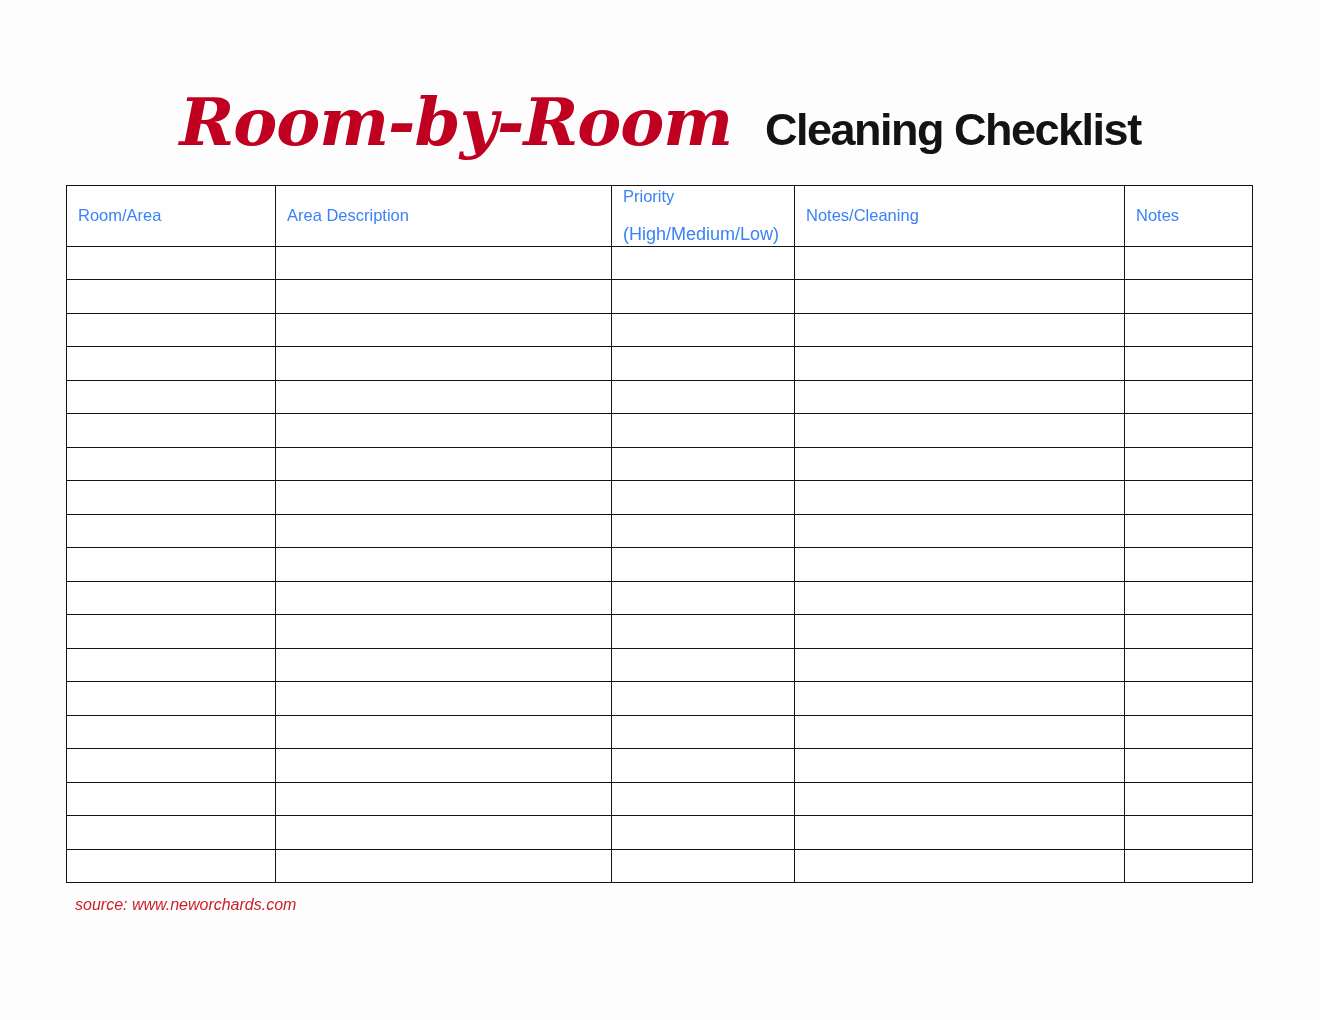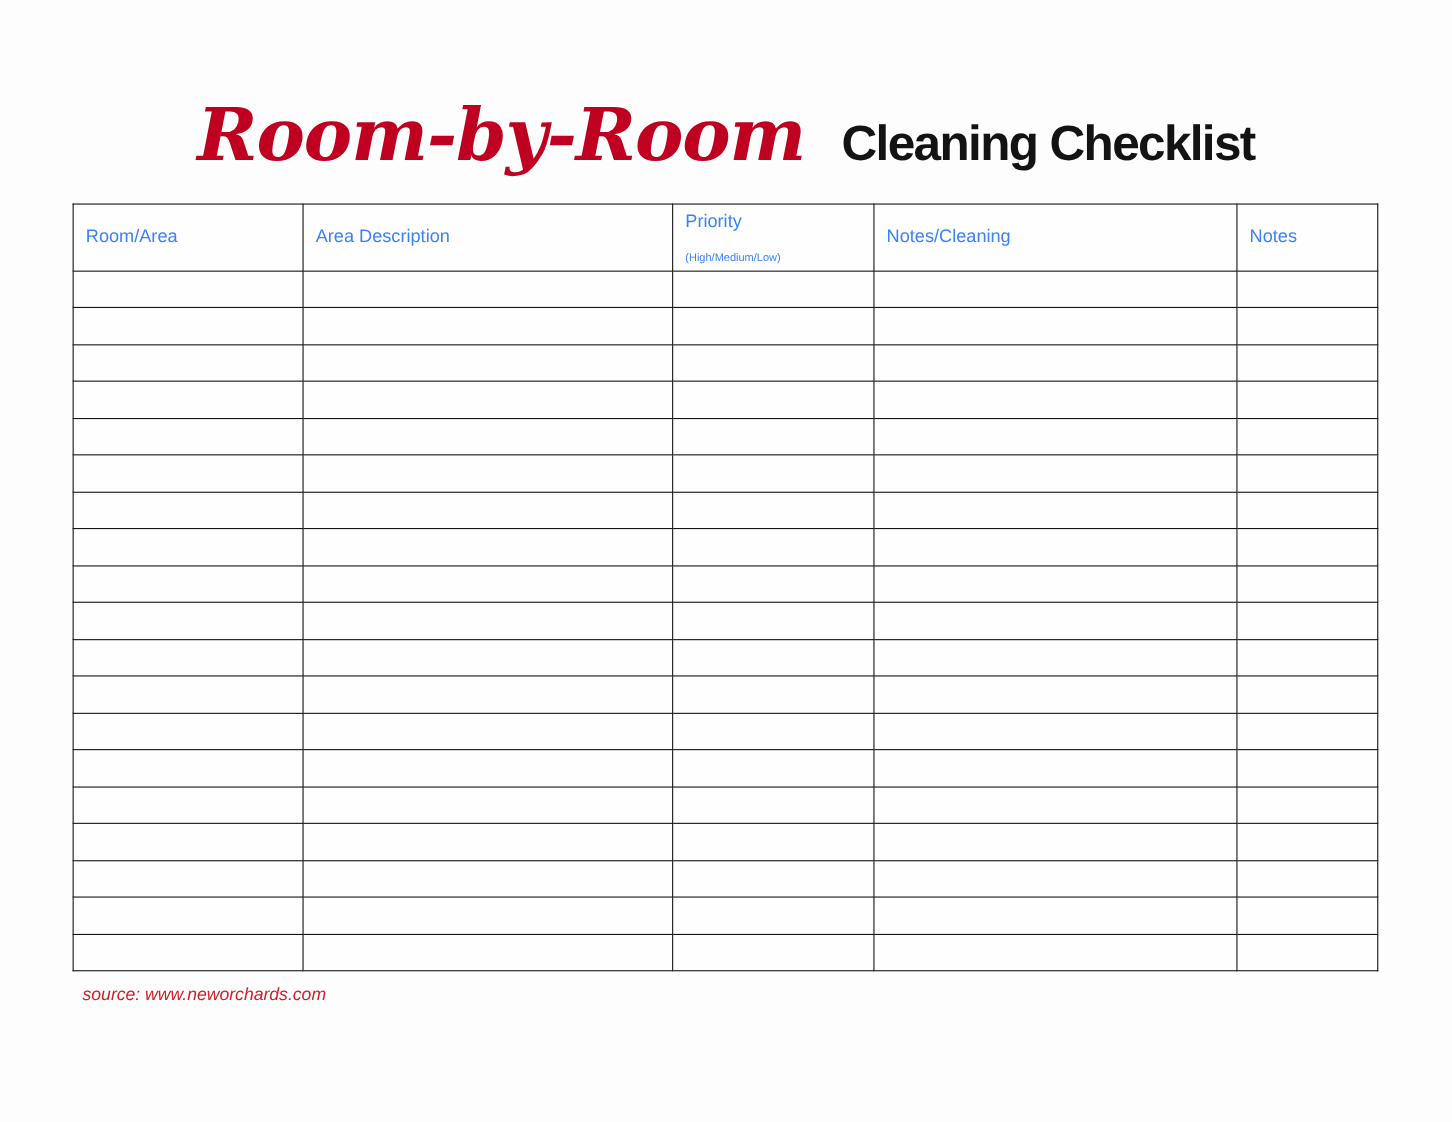--- a/index.html
+++ b/index.html
@@ -50,21 +50,21 @@
     height: 61px;
     vertical-align: middle;
     text-align: left;
     padding-left: 11px;
     padding-right: 0;
     font-weight: normal;
     font-size: 16.5px;
     color: #3b82f6;
   }
   table.checklist thead th .sub {
-    font-size: 10px;
+    font-size: 18px;
     margin-top: 18px;
   }
   table.checklist tbody td {
     height: 33.5px;
     padding: 0 8px;
   }
   .source-line {
     margin: 13px 0 13px 75px;
     font-style: italic;
     font-size: 16px;

